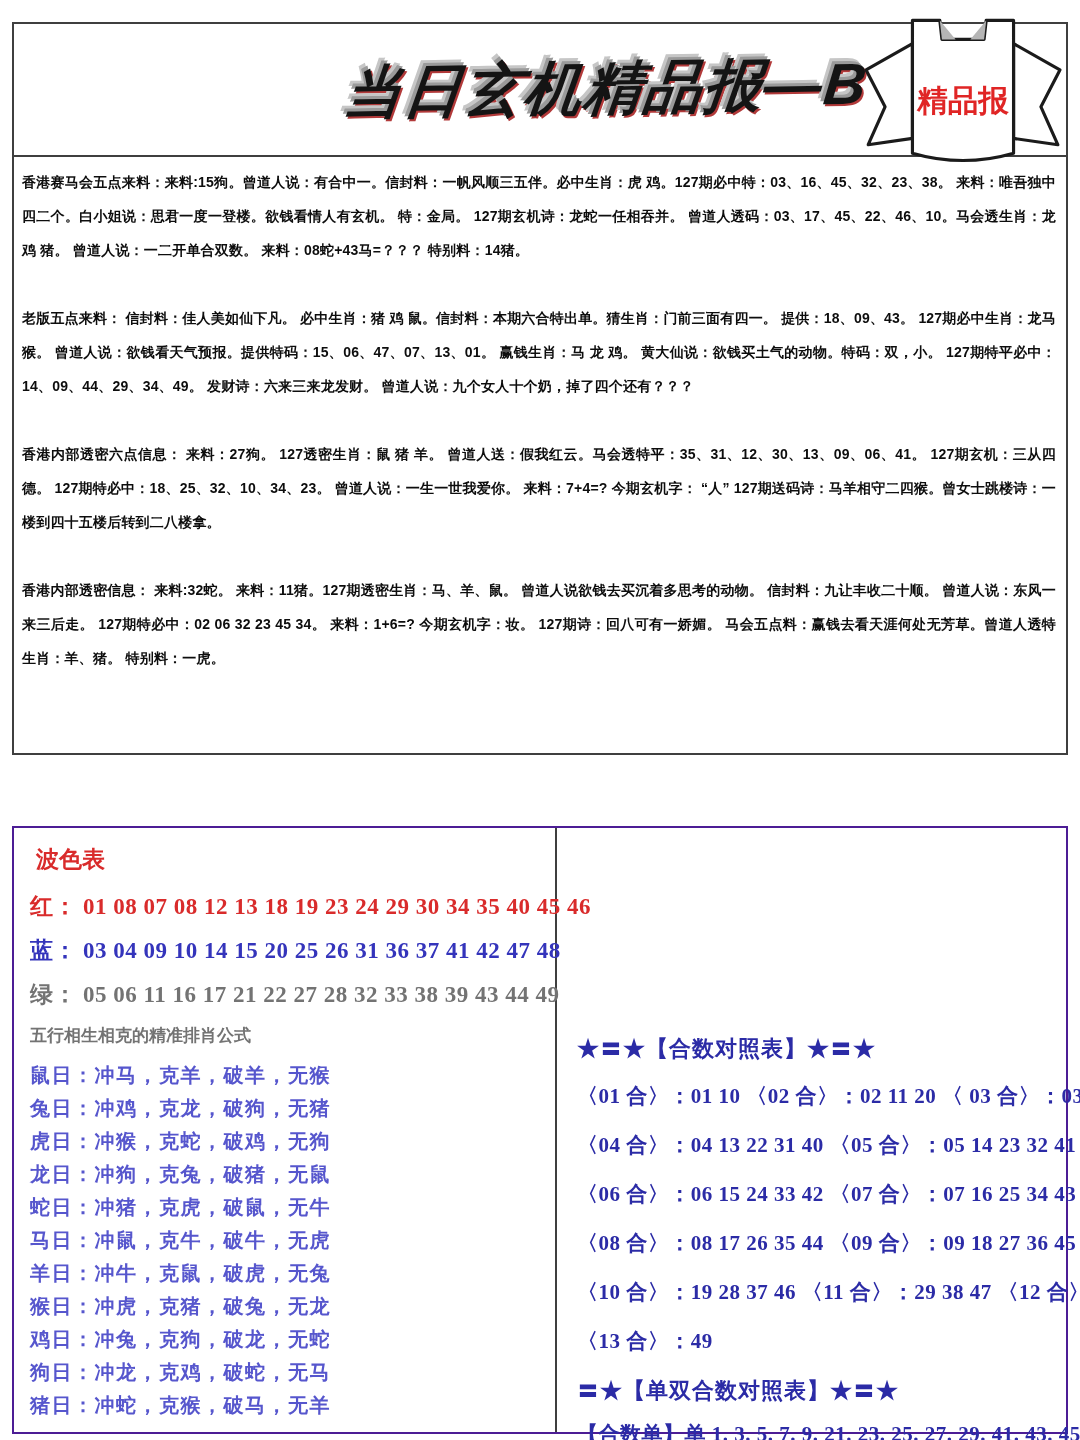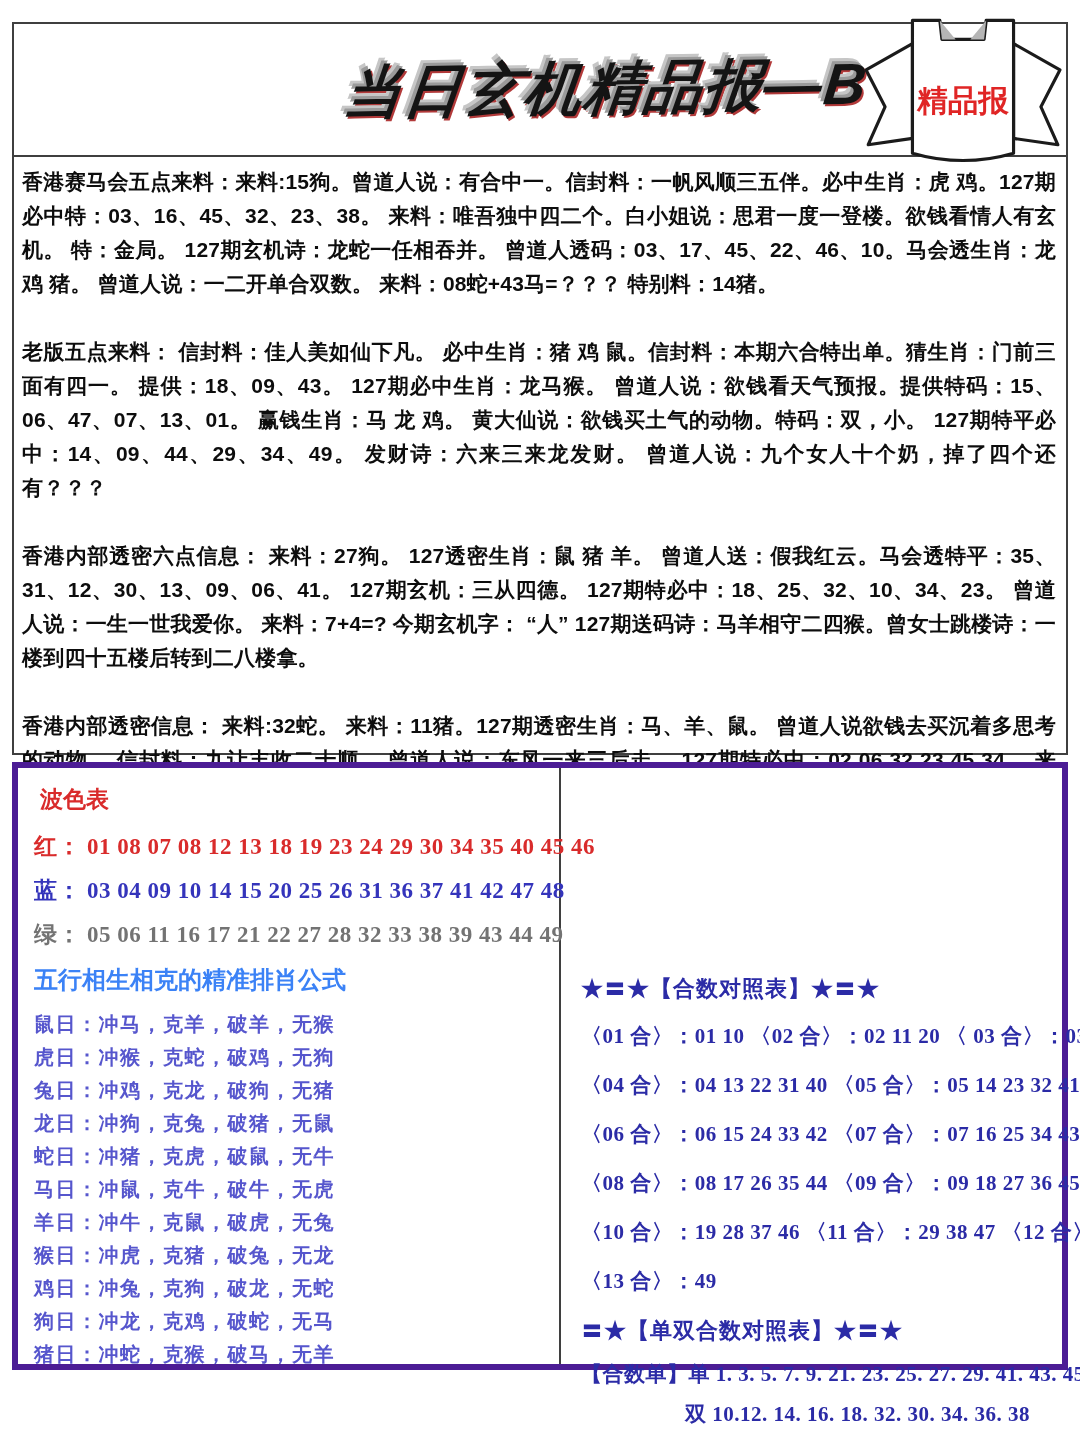--- a/index.html
+++ b/index.html
@@ -30,30 +30,30 @@
     text-shadow:-3px -3px 0 #9a9a9a, -6px -6px 0 #c6c6c6, 2px 2px 0 #b23a3a;
     transform:skew(-6deg,-1deg);
   }
   .ribbon {
     position:absolute; right:-6px; top:-12px;
     width:218px; height:158px; z-index:5;
   }
   .articles { padding:8px 10px 0 8px; }
   .articles p {
     margin:0 0 34px 0;
-    font-size:21px; font-weight:bold;
+    font-size:14px; font-weight:bold;
     line-height:34px;
     color:#0d0d0d;
     text-align:justify;
     letter-spacing:0.2px;
   }
   .bottom-box {
-    position:absolute; left:12px; top:762px;
+    position:absolute; left:12px; top:826px;
     width:1056px; height:608px;
-    border:6px solid #4c1d95;
+    border:2px solid #4c1d95;
     box-sizing:border-box;
     display:flex;
     background:#fff;
   }
   .left-col {
     width:543px;
     border-right:2px solid #3f3f3f;
     box-sizing:border-box;
     padding:16px 0 0 16px;
   }
@@ -68,21 +68,21 @@
     font-family:"Liberation Serif", serif;
     font-size:23px; font-weight:bold;
     margin:0 0 13px 0;
     letter-spacing:0.5px;
     white-space:nowrap;
   }
   .bose-row .lbl { margin-right:6px; }
   .row-red   { color:#d92b2b; }
   .row-blue  { color:#3434bb;margin-top:10px; }
   .row-green { color:#737373; }
-  .wx-title { color:#3b82f6; font-size:24px; font-weight:bold; margin:14px 0 12px 0; }
+  .wx-title { color:#737373; font-size:17px; font-weight:bold; margin:14px 0 12px 0; }
   .wx-row {
     color:#5656cd; font-size:20px; font-weight:bold;
     line-height:33px; letter-spacing:1.5px; white-space:nowrap;
   }
   .hs-title { font-size:22px; font-weight:bold; margin:0 0 18px 0; letter-spacing:1px; }
   .hs-line {
     font-family:"Liberation Serif", serif;
     font-size:21px; font-weight:bold;
     margin:0 0 21px 0; letter-spacing:0.5px; white-space:nowrap;
   }
@@ -126,22 +126,22 @@
       <span class="lbl">红：</span><span>01 08 07 08 12 13 18 19 23 24 29 30 34 35 40 45 46</span>
     </div>
     <div class="bose-row row-blue">
       <span class="lbl">蓝：</span><span>03 04 09 10 14 15 20 25 26 31 36 37 41 42 47 48</span>
     </div>
     <div class="bose-row row-green">
       <span class="lbl">绿：</span><span>05 06 11 16 17 21 22 27 28 32 33 38 39 43 44 49</span>
     </div>
     <div class="wx-title">五行相生相克的精准排肖公式</div>
     <div class="wx-row">鼠日：冲马，克羊，破羊，无猴</div>
+    <div class="wx-row">兔日：冲鸡，克龙，破狗，无猪</div>
     <div class="wx-row">虎日：冲猴，克蛇，破鸡，无狗</div>
-    <div class="wx-row">兔日：冲鸡，克龙，破狗，无猪</div>
     <div class="wx-row">龙日：冲狗，克兔，破猪，无鼠</div>
     <div class="wx-row">蛇日：冲猪，克虎，破鼠，无牛</div>
     <div class="wx-row">马日：冲鼠，克牛，破牛，无虎</div>
     <div class="wx-row">羊日：冲牛，克鼠，破虎，无兔</div>
     <div class="wx-row">猴日：冲虎，克猪，破兔，无龙</div>
     <div class="wx-row">鸡日：冲兔，克狗，破龙，无蛇</div>
     <div class="wx-row">狗日：冲龙，克鸡，破蛇，无马</div>
     <div class="wx-row">猪日：冲蛇，克猴，破马，无羊</div>
   </div>
   <div class="right-col">

